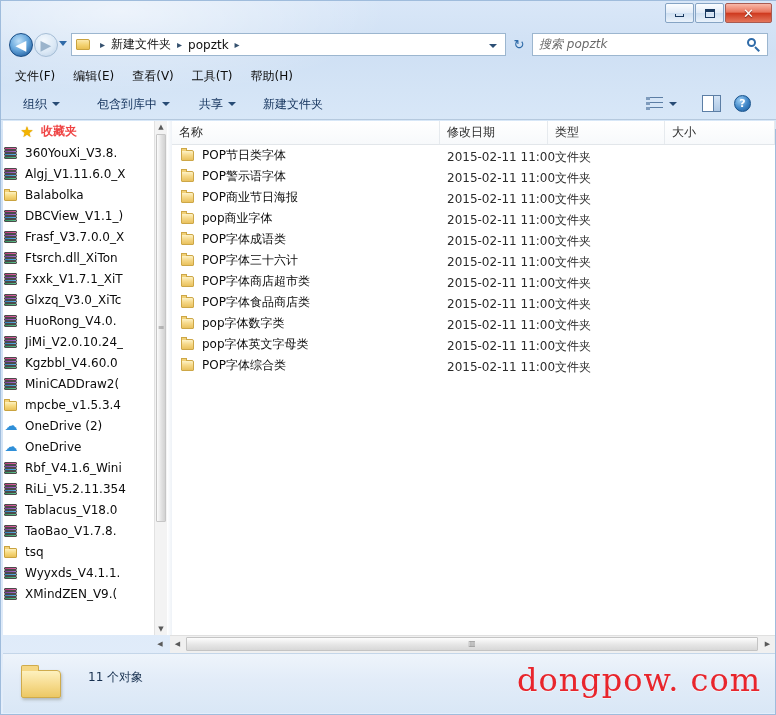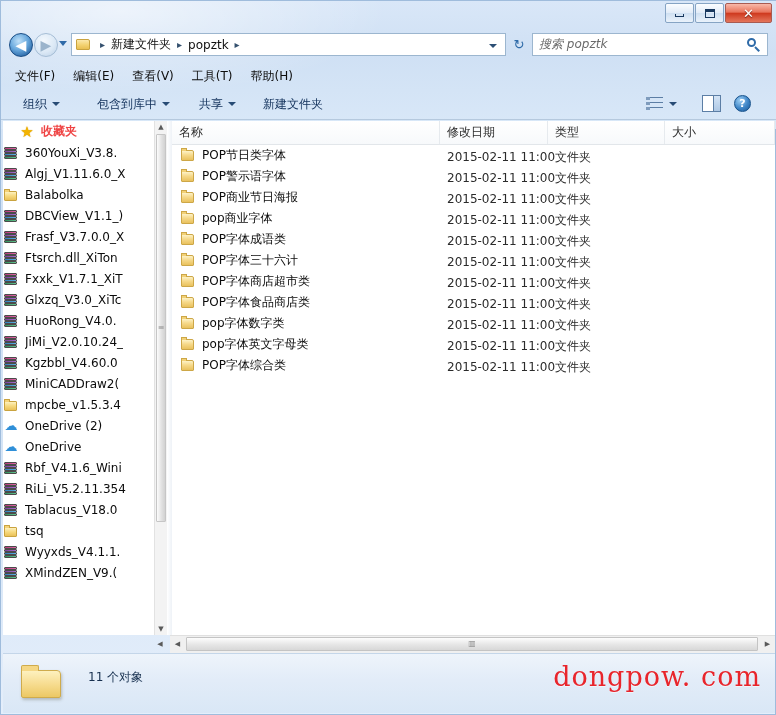--- a/index.html
+++ b/index.html
@@ -672,21 +672,21 @@
     left: 85px; top: 15px;
     font-size: 12px;
     color: #17304f;
     white-space: nowrap;
   }
   #watermark {
     position: absolute;
     right: 14px;
     top: 660px;
     font-family: "DejaVu Serif", "Liberation Serif", serif;
-    font-size: 27px;
+    font-size: 32px;
     color: #e8252c;
     letter-spacing: 1px;
     white-space: nowrap;
     text-shadow: 0 1px 0 rgba(255,255,255,0.5);
   }
 </style>
 </head>
 <body>
 
 <div id="window">
@@ -912,20 +912,29 @@
             <span class="nav-label">RiLi_V5.2.11.354</span>
           </div>
           <div class="nav-row">
             <span class="nav-icon ic-archive">
               <span></span>
               <span></span>
               <span></span>
               <span></span>
             </span>
             <span class="nav-label">Tablacus_V18.0</span>
+          </div>
+          <div class="nav-row">
+            <span class="nav-icon ic-archive">
+              <span></span>
+              <span></span>
+              <span></span>
+              <span></span>
+            </span>
+            <span class="nav-label">TaoBao_V1.7.8.</span>
           </div>
           <div class="nav-row">
             <span class="nav-icon ic-folder"></span>
             <span class="nav-label">tsq</span>
           </div>
           <div class="nav-row">
             <span class="nav-icon ic-archive">
               <span></span>
               <span></span>
               <span></span>

